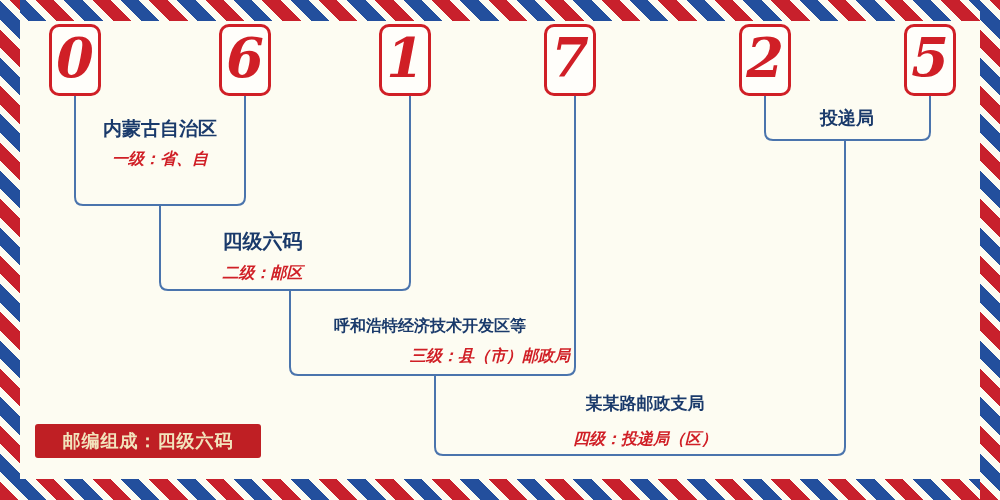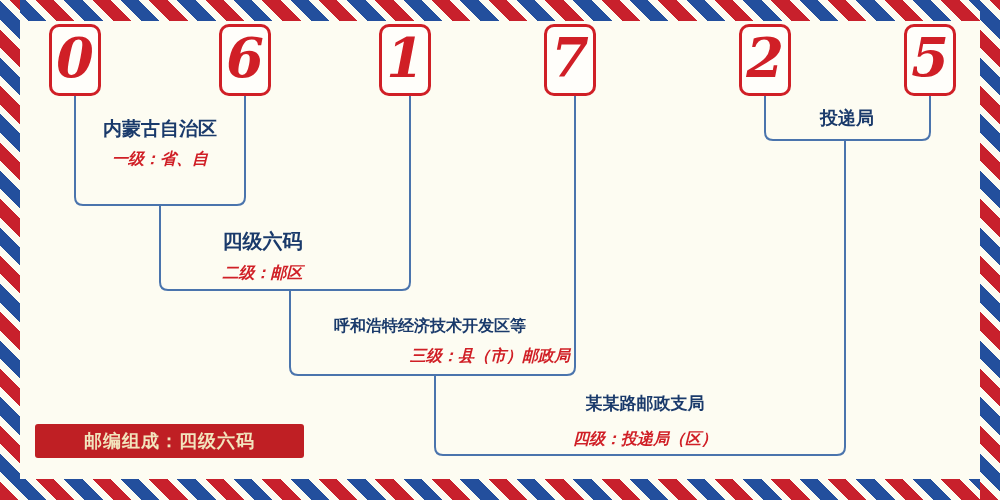--- a/index.html
+++ b/index.html
@@ -81,21 +81,21 @@
 
   .lvl4{left:525px;top:392px;width:240px;}
   .lvl4 .label-name{font-size:17px;margin-bottom:14px;}
   .lvl4 .label-desc{font-size:16px;}
 
   .delivery{left:787px;top:106px;width:120px;}
   .delivery .label-name{font-size:18px;}
 
   .composition-box{
     position:absolute;left:35px;top:424px;
-    width:269px;height:34px;
+    width:226px;height:34px;
     background:#bf1f24;
     border-radius:3px;
     display:flex;align-items:center;justify-content:center;
   }
   .composition-box span{
     color:#f2e4bd;
     font-weight:bold;
     font-size:18px;
     letter-spacing:1px;
   }

